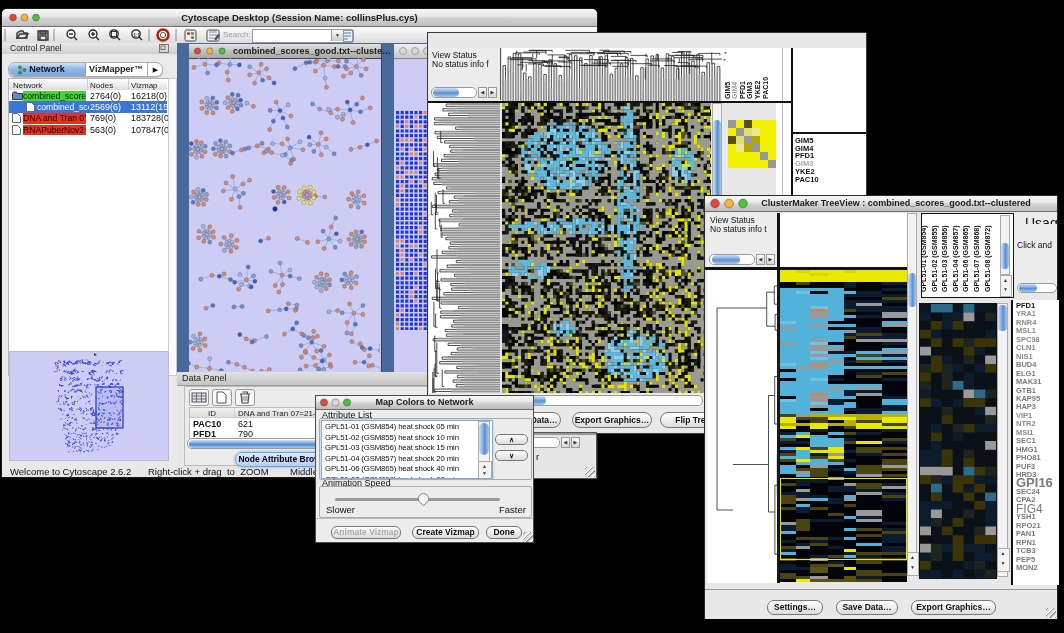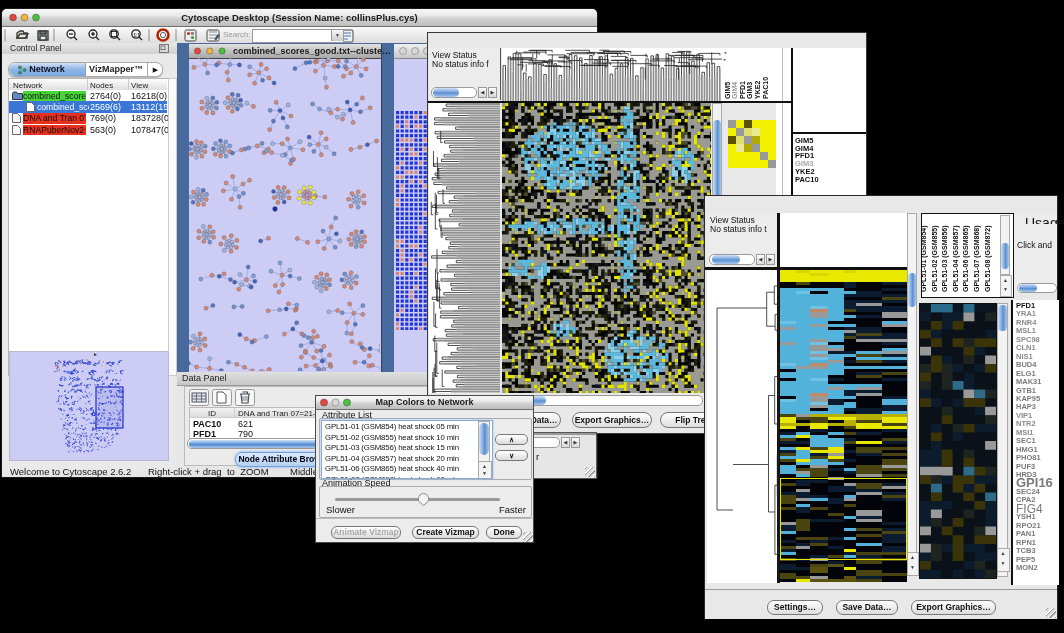--- a/index.html
+++ b/index.html
@@ -81,21 +81,21 @@
           </g>
           <path d="M3 2.5L3 7.5M3 5h4.5" stroke="#55aadd" stroke-width="0.8" fill="none"></path>
         </svg>
         <div class="" style="left:76px;top:0px;width:62px;height:13px;font-size:9px;font-weight:bold;text-align:center;line-height:13px;color:#222">VizMapper™</div>
         <div class="" style="left:138px;top:0px;width:15px;height:13px;border-left:1px solid #aaa;font-size:7px;text-align:center;line-height:13px;color:#111">▶</div>
       </div>
       <div class="" style="left:6px;top:24px;width:160px;height:296px;background:#fff;border:1px solid #b5b5b5">
         <div class="" style="left:0px;top:0px;width:158px;height:11px;background:linear-gradient(#fefefe,#dedede);border-bottom:1px solid #bbb;font-size:8px;color:#222">
           <span style="position:absolute;left:4px;top:1.5px">Network</span>
           <span style="position:absolute;left:81px;top:1.5px">Nodes</span>
-          <span style="position:absolute;left:122px;top:1.5px">View</span>
+          <span style="position:absolute;left:122px;top:1.5px">Vizmap</span>
           <span style="position:absolute;left:78px;top:0;width:1px;height:11px;background:#ccc"></span>
           <span style="position:absolute;left:119px;top:0;width:1px;height:11px;background:#ccc"></span>
         </div>
         <div class="" style="left:0px;top:11.0px;width:158px;height:11.4px;background:#fff;font-size:9px;color:#111">
           <svg style="position:absolute;left:3px;top:1px" width="11" height="9" xmlns="http://www.w3.org/2000/svg">
             <path d="M0.5 8.5v-6l1-1.5h3l1 1.5h5v6z" fill="#6688bb" stroke="#335"></path>
           </svg>
           <div style="left:14px;top:0.5px;height:10.4px;line-height:10.5px;background:#46d436;white-space:nowrap;overflow:hidden;width:63px;font-size:8.6px">combined_scores</div>
           <div class="" style="left:81px;top:0.5px;width:40px;height:10px;line-height:10.5px">2764(0)</div>
           <div class="" style="left:122px;top:0.5px;width:40px;height:10px;line-height:10.5px">16218(0)</div>
@@ -327,20 +327,25 @@
 <div class="" style="left:428px;top:433px;width:168px;height:45px;background:#e6e6e6;box-shadow:0 0 0 1px #555">
     <div class="" style="left:0px;top:0px;width:168px;height:1.5px;background:#999"></div>
     <div class="" style="left:78px;top:4px;width:54px;height:11px;background:#fff;border:1px solid #9a9a9a;border-radius:5px;box-sizing:border-box"></div>
     <div class="" style="left:80px;top:5px;width:24px;height:9px;background:linear-gradient(#cfe2f8,#77a5dc 45%,#5b8fd0 55%,#a8c8ee);border-radius:5px"></div>
     <div class="" style="left:133px;top:4px;width:9px;height:11px;background:linear-gradient(#fdfdfd,#d8d8d8);border:1px solid #9a9a9a;box-sizing:border-box;font-size:5px;line-height:9px;text-align:center;color:#333">◀</div>
     <div class="" style="left:143px;top:4px;width:9px;height:11px;background:linear-gradient(#fdfdfd,#d8d8d8);border:1px solid #9a9a9a;box-sizing:border-box;font-size:5px;line-height:9px;text-align:center;color:#333">▶</div>
     <div class="" style="left:108px;top:18px;width:20px;height:11px;font-size:9.5px;color:#111">r</div>
     <div class="grip" style="left:157px;top:34px"></div>
   </div>
 <div class="" style="left:705px;top:196px;width:352px;height:422px;background:#e8e8e8;box-shadow:0 0 0 1px #2a2a2a">
+    <div class="tb" style="left:0px;top:0px;width:352px;height:15px;font-size:9px;line-height:15px;border-radius:4px 4px 0 0;padding-left:30px;width:322px">ClusterMaker TreeView : combined_scores_good.txt--clustered<svg style="position:absolute;left:0;top:0;width:100%;height:100%" xmlns="http://www.w3.org/2000/svg">
+        <circle cx="10" cy="7.5" r="4.4" fill="#e0483c" stroke="rgba(60,60,60,.55)" stroke-width="0.8"></circle>
+        <circle cx="24" cy="7.5" r="4.4" fill="#f5b53d" stroke="rgba(60,60,60,.55)" stroke-width="0.8"></circle>
+        <circle cx="38" cy="7.5" r="4.4" fill="#4cc13c" stroke="rgba(60,60,60,.55)" stroke-width="0.8"></circle>
+      </svg></div>
     <div class="" style="left:2px;top:17px;width:70px;height:54px;background:#ececec">
       <div class="" style="left:3px;top:2px;width:66px;height:9px;font-size:8.5px;color:#111;white-space:nowrap">View Status</div>
       <div class="" style="left:3px;top:11px;width:66px;height:9px;font-size:8.5px;color:#111;white-space:nowrap;overflow:hidden;width:64px">No status info t</div>
       <div class="" style="left:2px;top:41px;width:46px;height:11px;background:#fff;border:1px solid #9a9a9a;border-radius:5px;box-sizing:border-box"></div>
       <div class="" style="left:5px;top:42px;width:28px;height:9px;background:linear-gradient(#cfe2f8,#77a5dc 45%,#5b8fd0 55%,#a8c8ee);border-radius:5px"></div>
       <div class="" style="left:49px;top:41px;width:9px;height:11px;background:linear-gradient(#fdfdfd,#d8d8d8);border:1px solid #9a9a9a;box-sizing:border-box;font-size:5px;line-height:9px;text-align:center;color:#333">◀</div>
       <div class="" style="left:59px;top:41px;width:9px;height:11px;background:linear-gradient(#fdfdfd,#d8d8d8);border:1px solid #9a9a9a;box-sizing:border-box;font-size:5px;line-height:9px;text-align:center;color:#333">▶</div>
     </div>
     <div class="" style="left:72px;top:17px;width:3px;height:370px;background:#111"></div>
     <div class="" style="left:75px;top:17px;width:127px;height:55px;background:#fff"></div>

